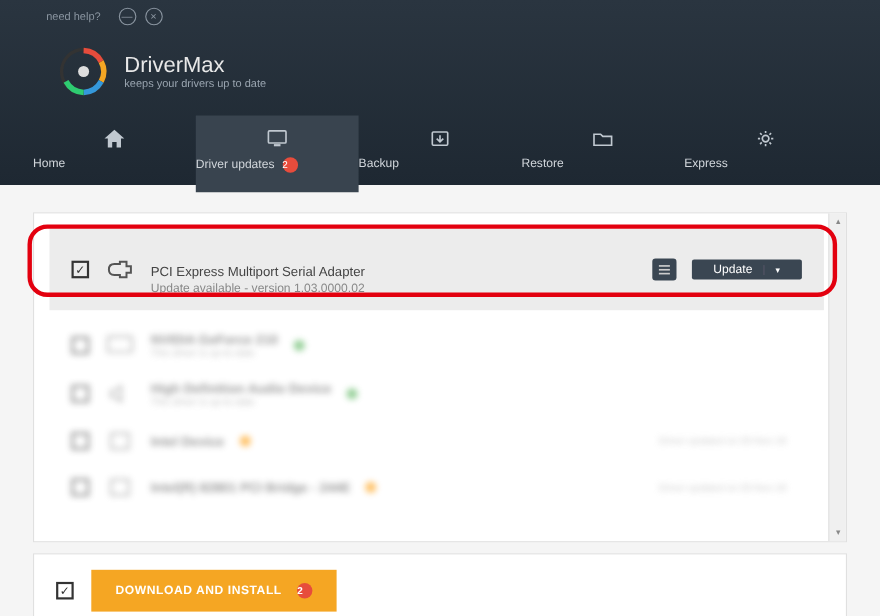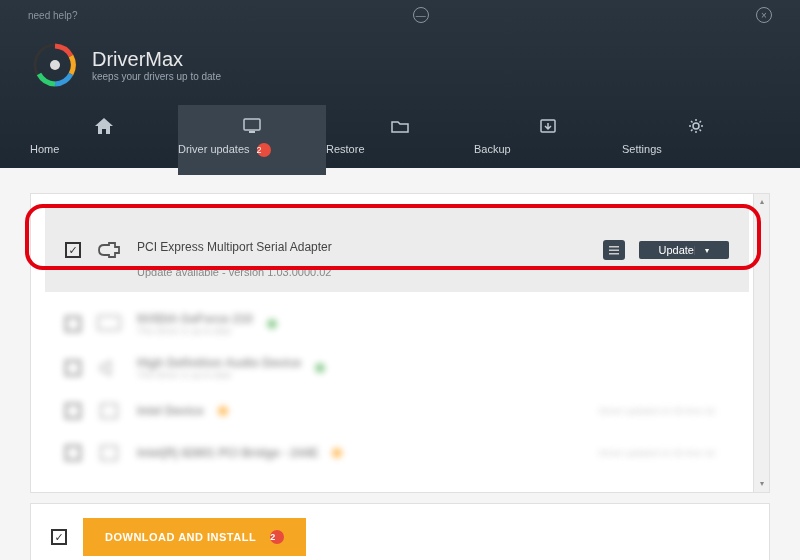--- a/index.html
+++ b/index.html
@@ -1,22 +1,22 @@
 <!DOCTYPE html>
 <html><head>
 <meta charset="utf-8">
 <style>
 * { margin: 0; padding: 0; box-sizing: border-box; font-family: Arial, sans-serif; }
 body { width: 800px; height: 560px; background: linear-gradient(180deg, #2a3540 0%, #1e2832 30%, #f5f5f5 30%, #f5f5f5 100%); overflow: hidden; position: relative; }
 
-.header-bar { height: 30px; display: flex; justify-content: space-between; align-items: center; padding: 0 28px; gap: 8px; }
+.header-bar { height: 30px; display: flex; justify-content: flex-start; align-items: center; padding: 0 28px; gap: 8px; margin-left: 14px; }
 .help-link { color: #8a95a0; font-size: 10px; text-decoration: none; margin-right: 8px; }
 .window-btn { width: 16px; height: 16px; border: 1px solid #8a95a0; border-radius: 50%; display: flex; align-items: center; justify-content: center; color: #8a95a0; font-size: 10px; cursor: pointer; }
 
-.branding { display: flex; align-items: center; gap: 12px; padding: 10px 30px 15px; }
+.branding { display: flex; align-items: center; gap: 12px; padding: 10px 30px 15px; margin-left: 21px; }
 .logo { width: 50px; height: 50px; position: relative; }
 .logo svg { width: 100%; height: 100%; }
 .brand-text { color: #e8e8e8; }
 .brand-title { font-size: 20px; font-weight: normal; }
 .brand-sub { font-size: 10px; color: #9aa5b0; text-align: right; }
 
 .nav-tabs { display: flex; justify-content: space-around; padding: 0 30px; }
 .nav-tab { flex: 1; padding: 12px 0 18px; color: #d0d5da; font-size: 11px; cursor: pointer; position: relative; }
 .nav-tab.active { background: #39444f; }
 .nav-tab .tab-icon { display: block; margin: 0 auto 8px; width: 20px; height: 18px; }
@@ -30,23 +30,23 @@
 .scroll-down { bottom: 0; }
 
 .highlight-ring { position: absolute; border: 4px solid #e3000f; border-radius: 18px; top: 10px; left: -6px; right: 8px; height: 66px; z-index: 10; pointer-events: none; }
 
 .driver-row { display: flex; align-items: center; padding: 14px 20px; gap: 14px; }
 .driver-row.featured { background: #ececec; margin: 14px 20px 10px 14px; }
 .checkbox { width: 16px; height: 16px; border: 2px solid #333; display: flex; align-items: center; justify-content: center; color: #333; font-size: 11px; }
 .dev-icon { width: 28px; height: 22px; }
 .driver-info { flex: 1; }
 .driver-name { font-size: 12px; color: #444; margin-top: 18px; }
-.driver-sub { font-size: 11px; color: #888; margin-top: 12px; }
+.driver-sub { font-size: 11px; color: #888; margin-top: 2px; }
 .info-btn { width: 22px; height: 20px; background: #3a4652; border-radius: 3px; display: flex; align-items: center; justify-content: center; }
-.update-btn { background: #3a4652; color: #fff; font-size: 11px; padding: 3px 20px; border-radius: 2px; display: flex; align-items: center; cursor: pointer; }
+.update-btn { background: #3a4652; color: #fff; font-size: 11px; padding: 3px 20px; border-radius: 2px; display: flex; align-items: center; gap: 10px; cursor: pointer; }
 .update-btn .chev { border-left: 1px solid #556; padding-left: 10px; font-size: 8px; }
 
 .blur-row { display: flex; align-items: center; padding: 10px 34px; gap: 14px; filter: blur(3px); opacity: 0.6; }
 .blur-row .bname { font-size: 12px; color: #555; font-weight: bold; }
 .blur-row .bsub { font-size: 9px; color: #999; }
 .dot { width: 10px; height: 10px; border-radius: 50%; }
 .dot.green { background: #4caf50; }
 .dot.orange { background: #ff9800; }
 .bstatus { font-size: 9px; color: #aaa; margin-left: auto; margin-right: 20px; }
 
@@ -89,37 +89,37 @@
   <div class="nav-tab active">
     <svg class="tab-icon" viewBox="0 0 20 18">
         <rect x="2" y="2" width="16" height="11" rx="1" fill="none" stroke="#c0c8d0" stroke-width="1.5"></rect>
         <rect x="7" y="14" width="6" height="2" fill="#c0c8d0"></rect>
       </svg>
     <span>Driver updates</span>
     <span class="badge">2</span>
   </div>
   <div class="nav-tab">
     <svg class="tab-icon" viewBox="0 0 20 18">
-        <path d="M2 5 L8 5 L10 7 L18 7 L18 15 L2 15 Z" fill="none" stroke="#c0c8d0" stroke-width="1.5"></path>
-      </svg>
-    <span>Restore</span>
-  </div>
-  <div class="nav-tab">
-    <svg class="tab-icon" viewBox="0 0 20 18">
         <rect x="3" y="3" width="14" height="12" rx="1" fill="none" stroke="#c0c8d0" stroke-width="1.5"></rect>
         <path d="M10 6 L10 12 M7 9 L10 12 L13 9" fill="none" stroke="#c0c8d0" stroke-width="1.5"></path>
       </svg>
     <span>Backup</span>
   </div>
   <div class="nav-tab">
     <svg class="tab-icon" viewBox="0 0 20 18">
+        <path d="M2 5 L8 5 L10 7 L18 7 L18 15 L2 15 Z" fill="none" stroke="#c0c8d0" stroke-width="1.5"></path>
+      </svg>
+    <span>Restore</span>
+  </div>
+  <div class="nav-tab">
+    <svg class="tab-icon" viewBox="0 0 20 18">
         <circle cx="10" cy="9" r="3" fill="none" stroke="#c0c8d0" stroke-width="1.5"></circle>
         <path d="M10 2 L10 4 M10 14 L10 16 M3 9 L5 9 M15 9 L17 9 M5 4 L6.5 5.5 M13.5 12.5 L15 14 M15 4 L13.5 5.5 M6.5 12.5 L5 14" stroke="#c0c8d0" stroke-width="1.5"></path>
       </svg>
-    <span>Settings</span>
+    <span>Express</span>
   </div>
 </div>
 
 <div class="content">
   <div class="driver-panel">
     <div class="highlight-ring"></div>
     <div class="scrollbar-track">
       <div class="scroll-up">▴</div>
       <div class="scroll-down">▾</div>
     </div>

